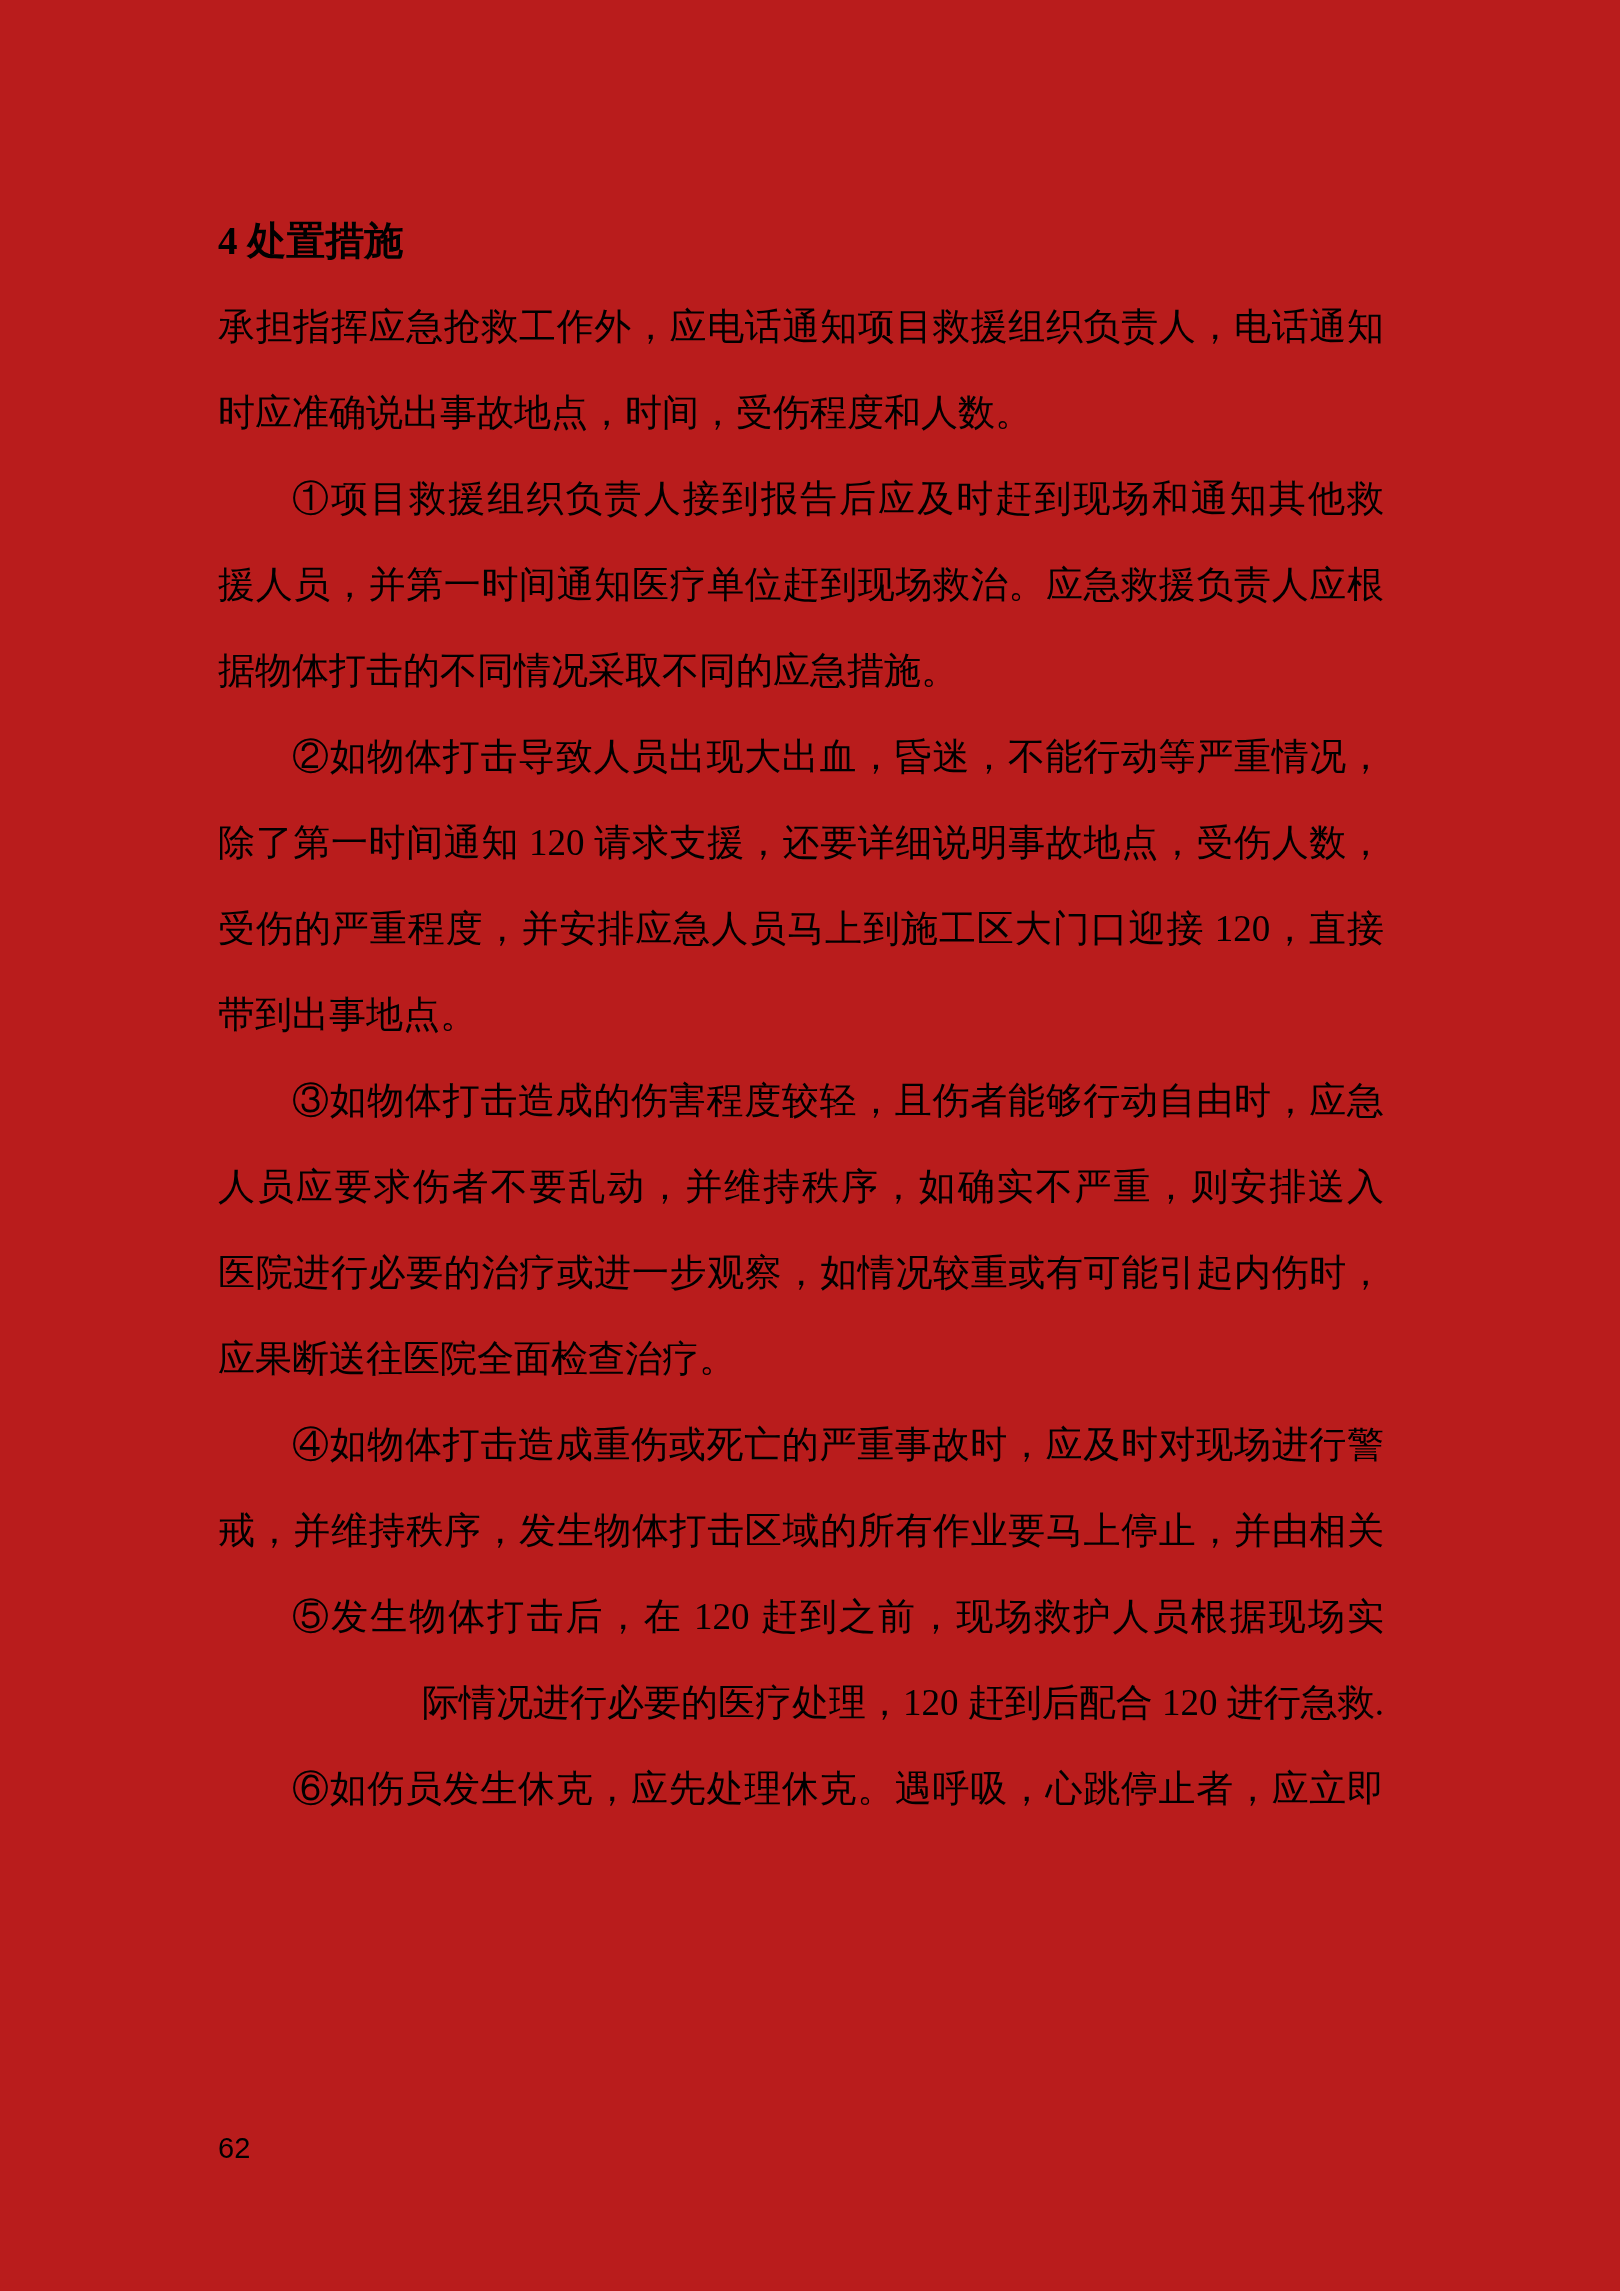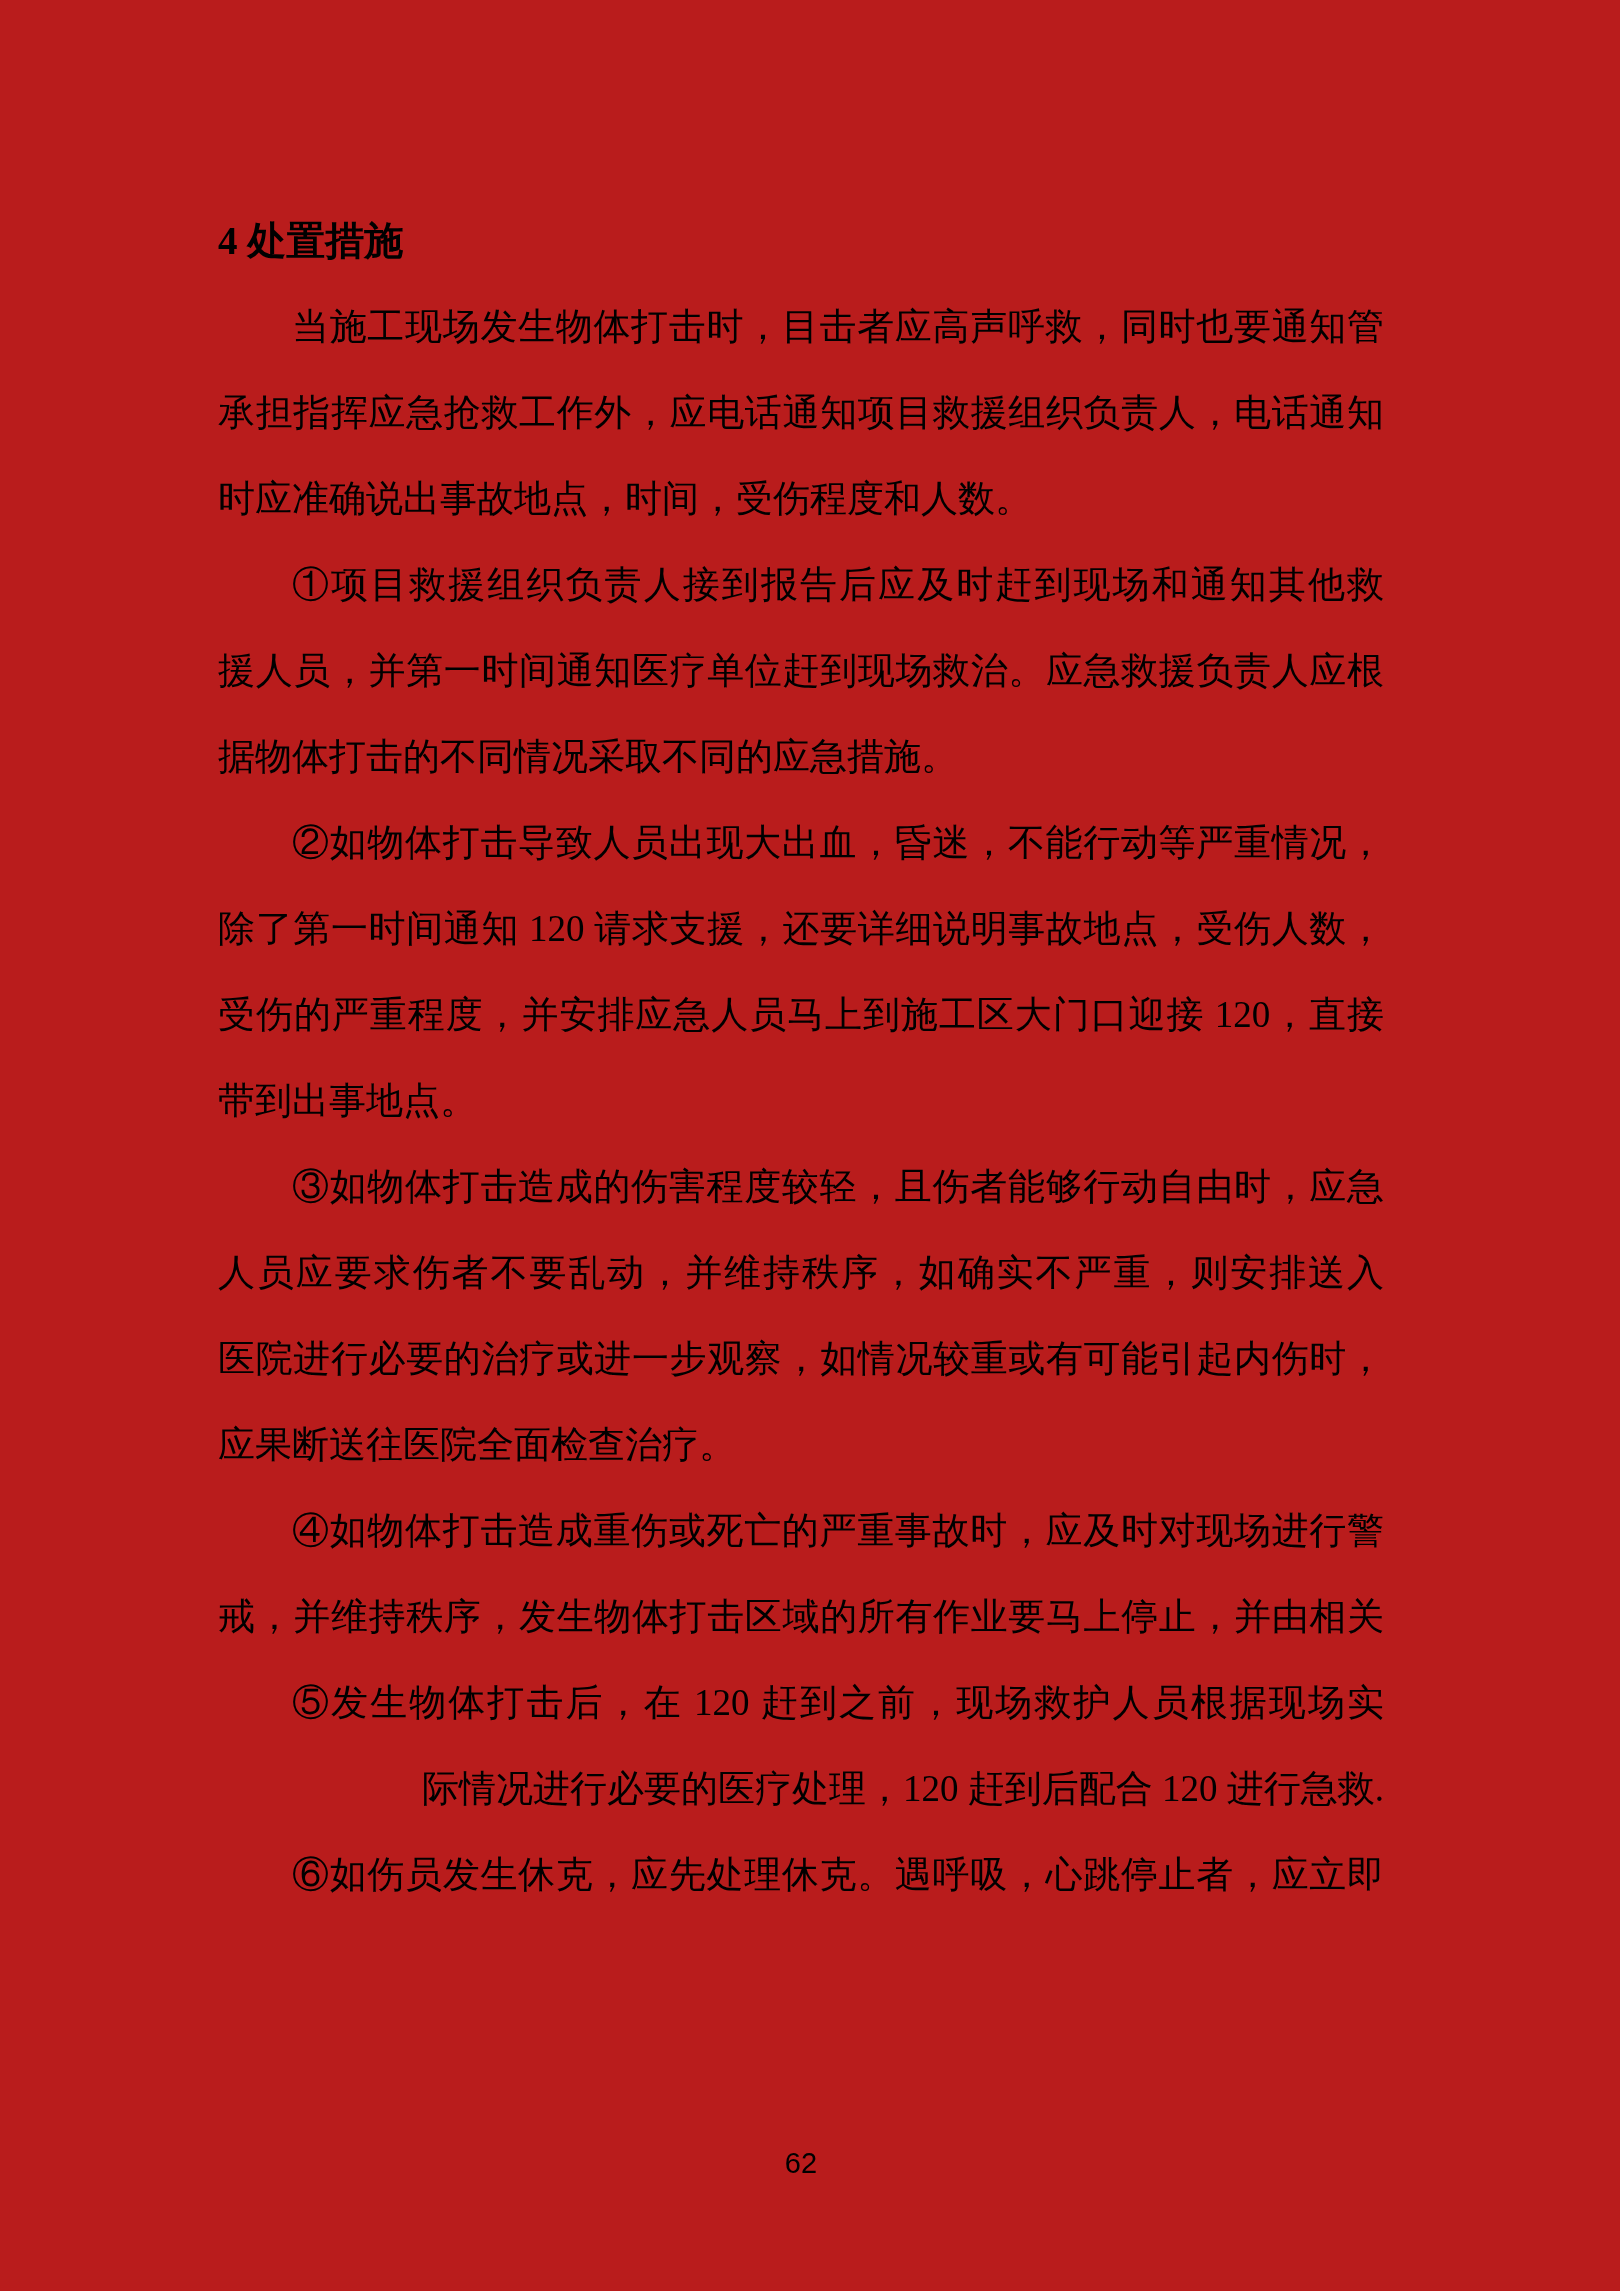--- a/index.html
+++ b/index.html
@@ -44,36 +44,33 @@
   }
   .indent {
     text-indent: 74px;
     text-align: right;
   }
   .page-number {
     position: absolute;
     left: 218px;
     top: 2129px;
     width: 1166px;
-    text-align: center;
     font-size: 29px;
     line-height: 39px;
     font-family: "Liberation Sans", "DejaVu Sans", sans-serif;
     color: #000000;
-    margin-top: 15px;
   }
 </style>
 </head>
 <body>
 
 <div class="page">
   <div class="content">
     <h1 class="heading">4 处置措施</h1>
 
-    <div class="line indent j">当施工现场发生物体打击时，目击者应高声呼救，同时也要通知管</div>
     <div class="line j">承担指挥应急抢救工作外，应电话通知项目救援组织负责人，电话通知</div>
     <div class="line">时应准确说出事故地点，时间，受伤程度和人数。</div>
     <div class="line indent j">①项目救援组织负责人接到报告后应及时赶到现场和通知其他救</div>
     <div class="line j">援人员，并第一时间通知医疗单位赶到现场救治。应急救援负责人应根</div>
     <div class="line">据物体打击的不同情况采取不同的应急措施。</div>
     <div class="line indent j">②如物体打击导致人员出现大出血，昏迷，不能行动等严重情况，</div>
     <div class="line j">除了第一时间通知 120 请求支援，还要详细说明事故地点，受伤人数，</div>
     <div class="line j">受伤的严重程度，并安排应急人员马上到施工区大门口迎接 120，直接</div>
     <div class="line">带到出事地点。</div>
     <div class="line indent j">③如物体打击造成的伤害程度较轻，且伤者能够行动自由时，应急</div>

